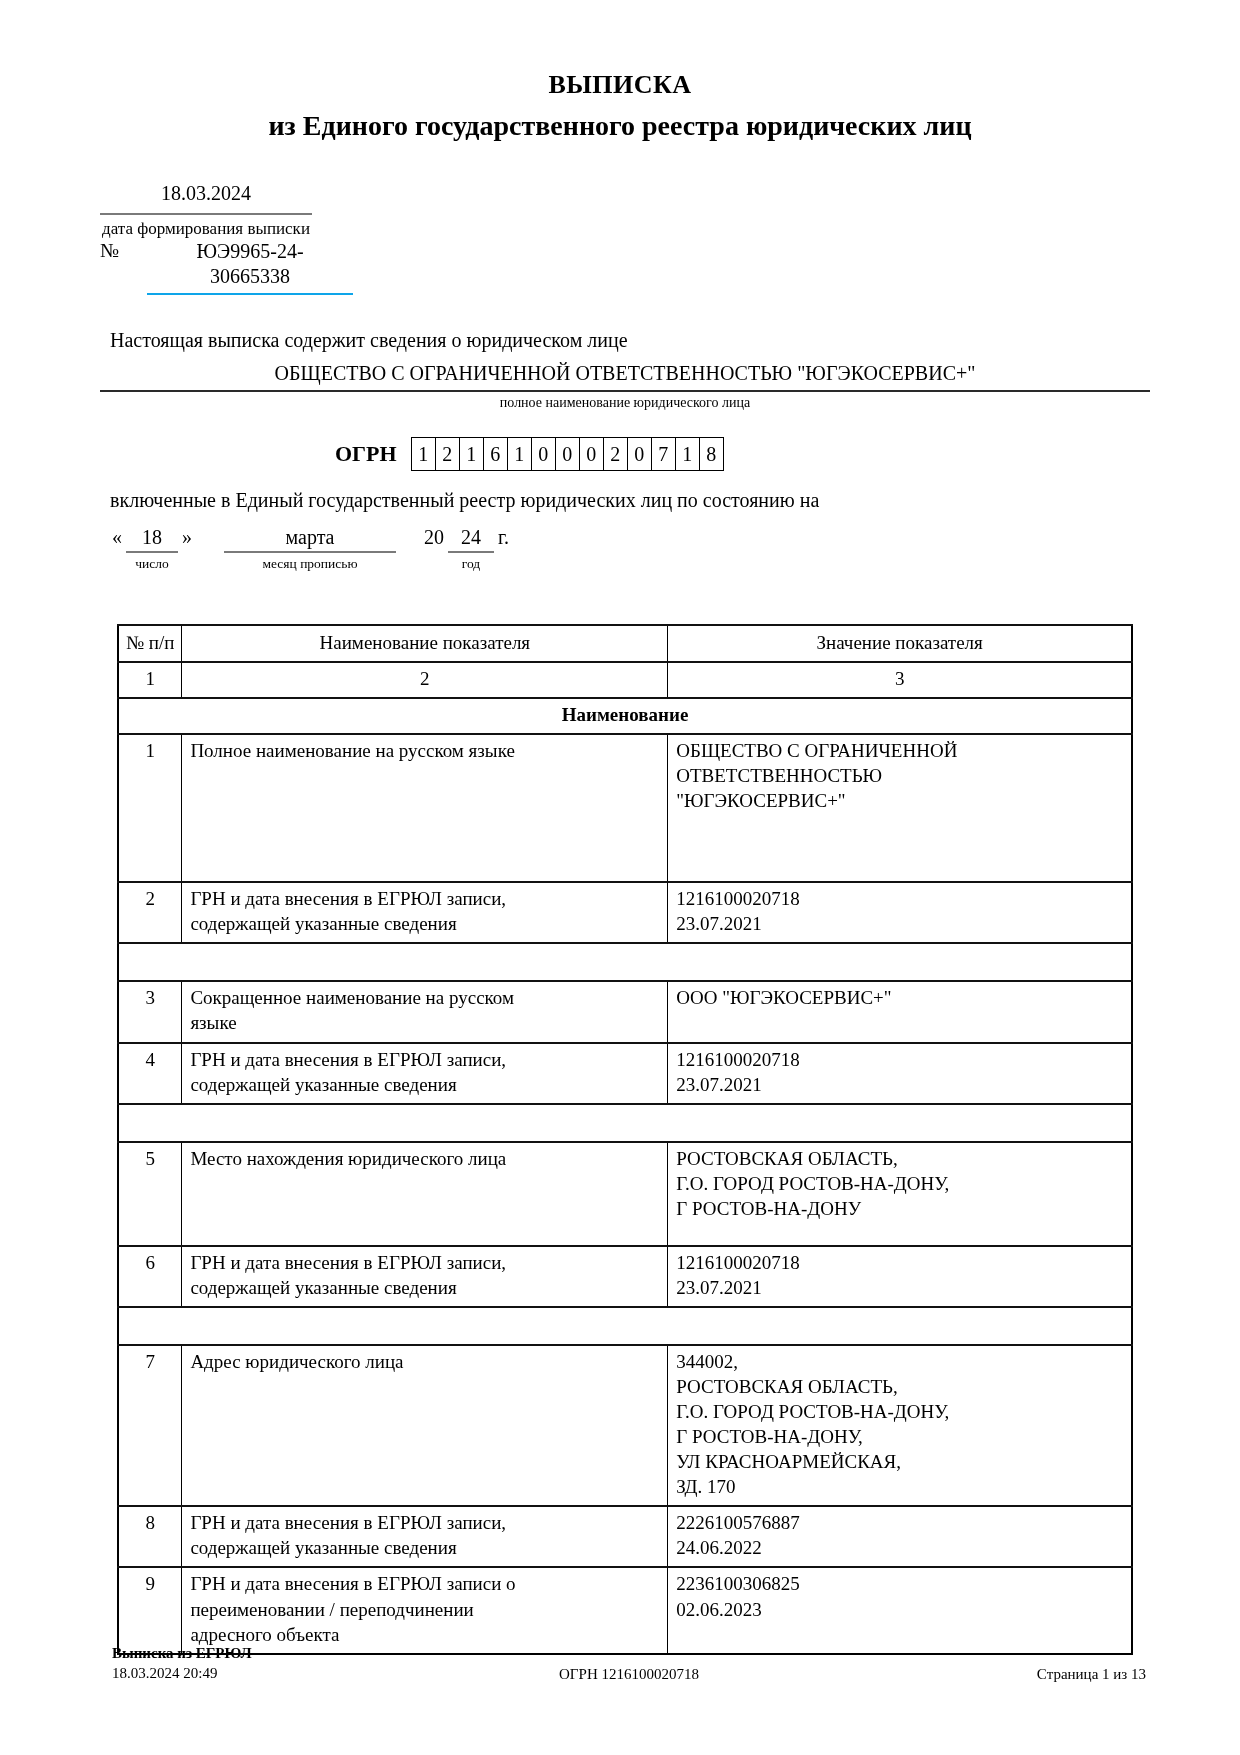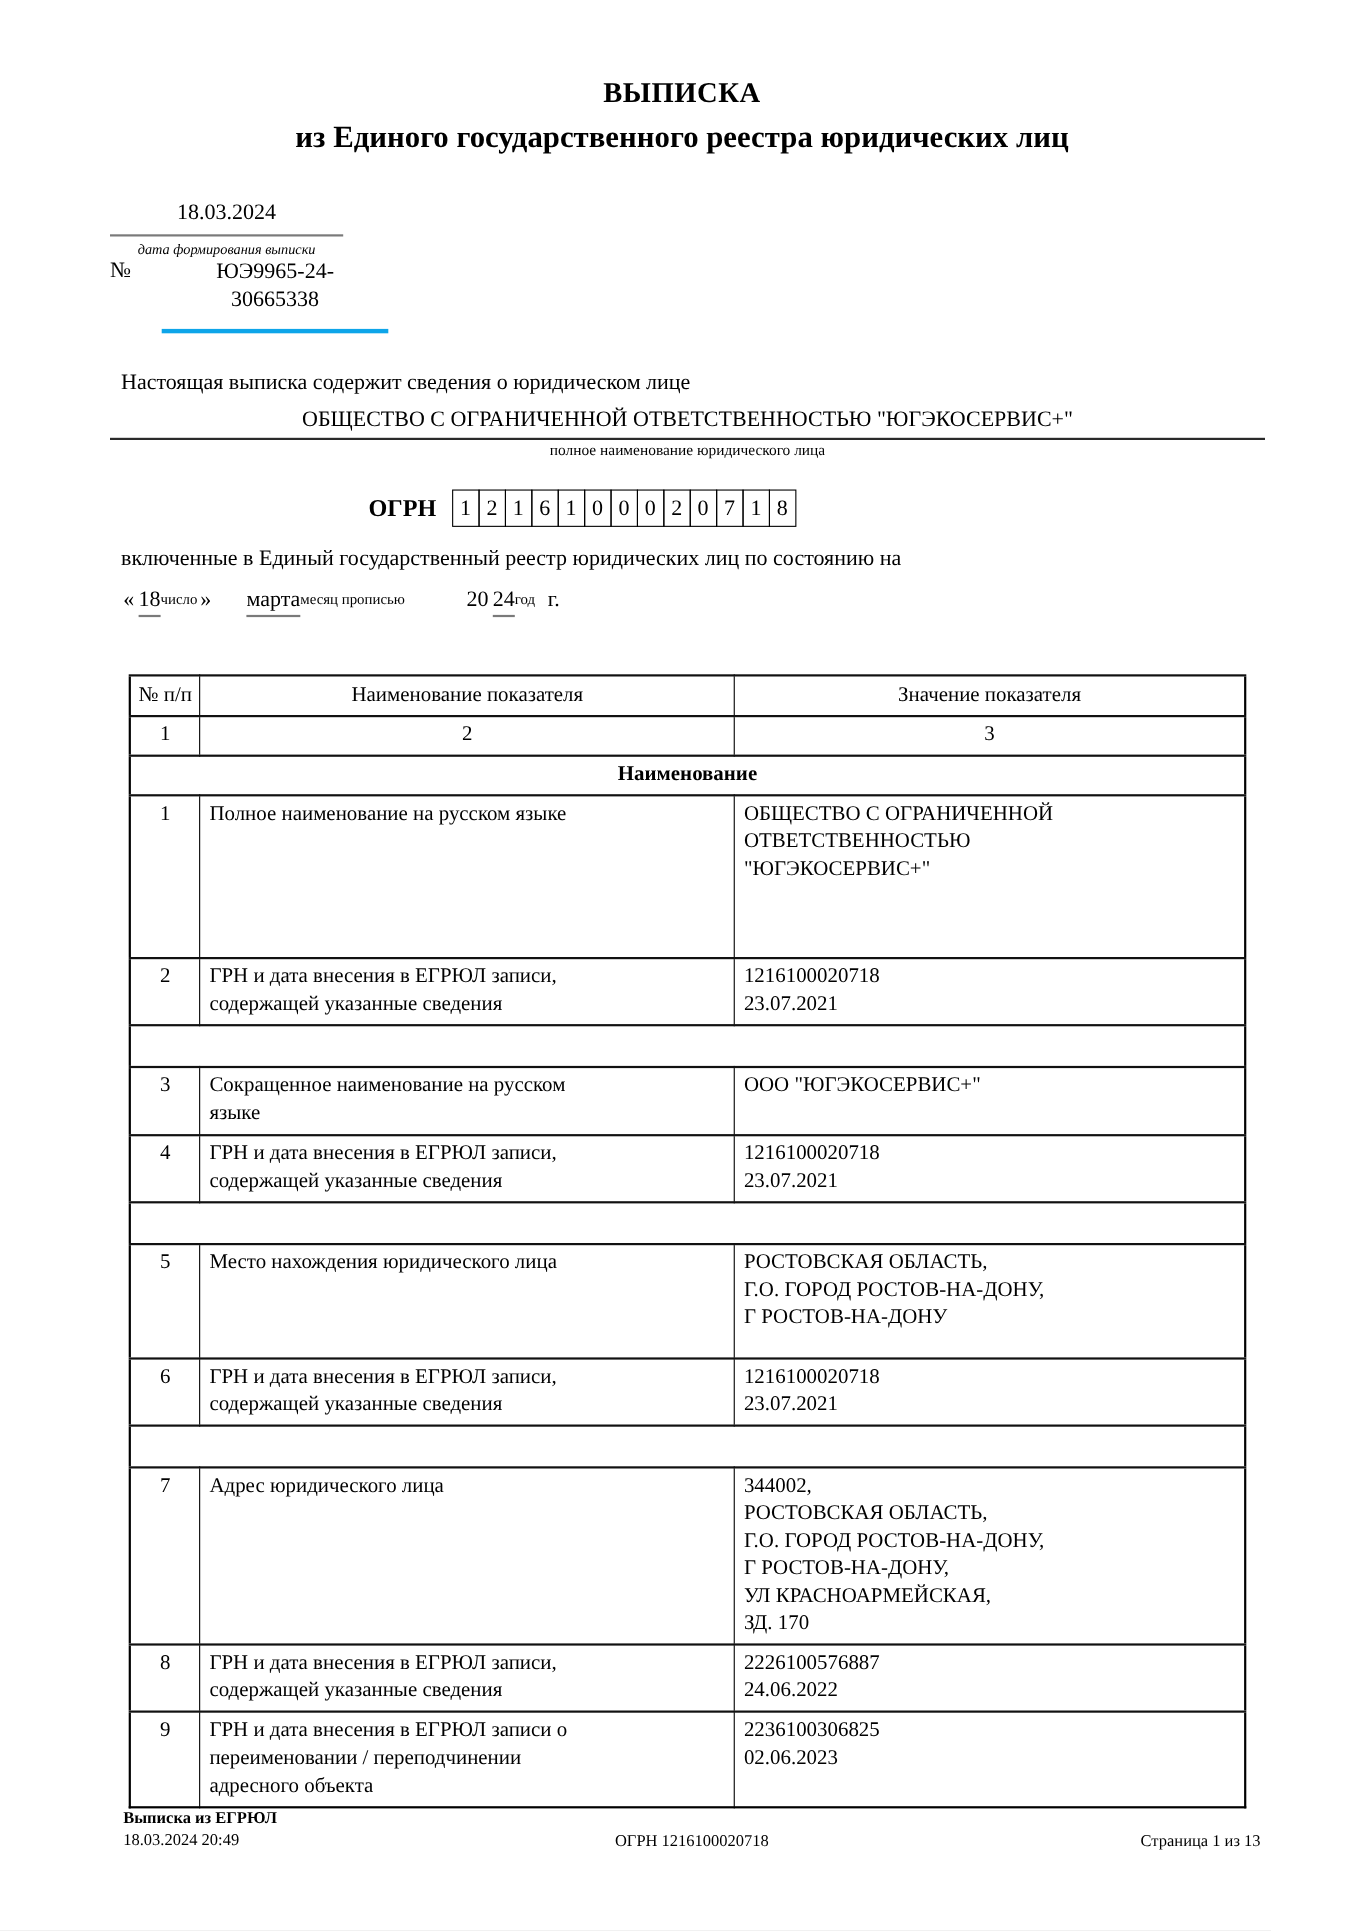--- a/index.html
+++ b/index.html
@@ -10,44 +10,44 @@
     font-family:"Liberation Serif","DejaVu Serif",serif;
   }
   
   .doc-title { padding-top:70px; text-align:center; font-size:26px; font-weight:bold; letter-spacing:0.5px; }
   .doc-subtitle { margin-top:10px; text-align:center; font-size:28px; font-weight:bold; }
 
   
   .hdr-row { display:flex; justify-content:space-between; margin:40px 88px 0 100px;flex-direction:column; }
   .hdr-date { width:212px; text-align:center; }
   .hdr-date-value { font-size:20px; padding-bottom:8px; border-bottom:2px solid #7a7a7a; }
-  .hdr-date-label { margin-top:4px; font-size:13px; white-space:nowrap;font-style:italic; }
+  .hdr-date-label { margin-top:4px; font-size:17px; white-space:nowrap; }
   .hdr-num { display:flex; gap:28px; align-items:flex-start; }
   .hdr-num-sign { font-size:20px; }
   .hdr-num-value { width:206px; text-align:center; font-size:20px; line-height:1.25;
-                   border-bottom:4px solid #0ea5e9; padding-bottom:14px; }
+                   border-bottom:2px solid #0ea5e9; padding-bottom:4px; }
 
   
   .intro { margin:34px 0 0 110px; font-size:20px; }
   .company-wrap { margin:10px 0 0 100px; width:1050px; }
   .company-name { text-align:center; font-size:20px; padding-bottom:5px; border-bottom:2px solid #2a2a2a; }
   .company-caption { text-align:center; font-size:14px; margin-top:3px; }
 
   .ogrn-row { display:flex; align-items:center; margin:26px 0 0 335px; }
   .ogrn-label { font-weight:bold; font-size:22px; margin-right:14px; }
   .ogrn-boxes { display:flex; }
   .ogrn-cell { width:25px; height:34px; border:1px solid #000; margin-left:-1px;
                display:flex; align-items:center; justify-content:center; font-size:20px; }
   .ogrn-cell:first-child { margin-left:0; }
 
   .included { margin:18px 0 0 110px; font-size:20px; }
 
   .ondate { margin:14px 0 0 108px; display:flex; align-items:flex-start; font-size:20px; }
   .ondate .plain { padding:0 4px; }
-  .seg { display:inline-flex; flex-direction:row; }
+  .seg { display:inline-flex; flex-direction:column; }
   .seg .val { text-align:center; padding-bottom:2px; border-bottom:2px solid #7a7a7a; }
   .seg .lbl { text-align:center; font-size:13.5px; margin-top:3px; white-space:nowrap; }
   .seg-day { width:52px; }
   .seg-month { width:172px; }
   .seg-year { width:46px; }
   .ondate .gap28 { width:28px; } .ondate .gap24 { width:24px; }
 
   
   table.main { margin:52px 0 0 117px; border-collapse:collapse; width:1016px;
                font-size:19px; line-height:1.32; }

